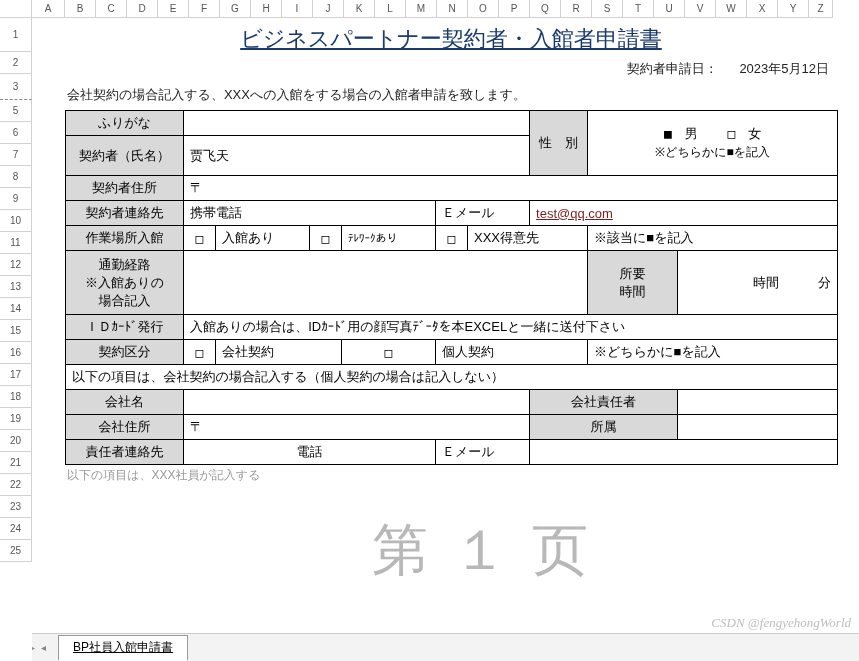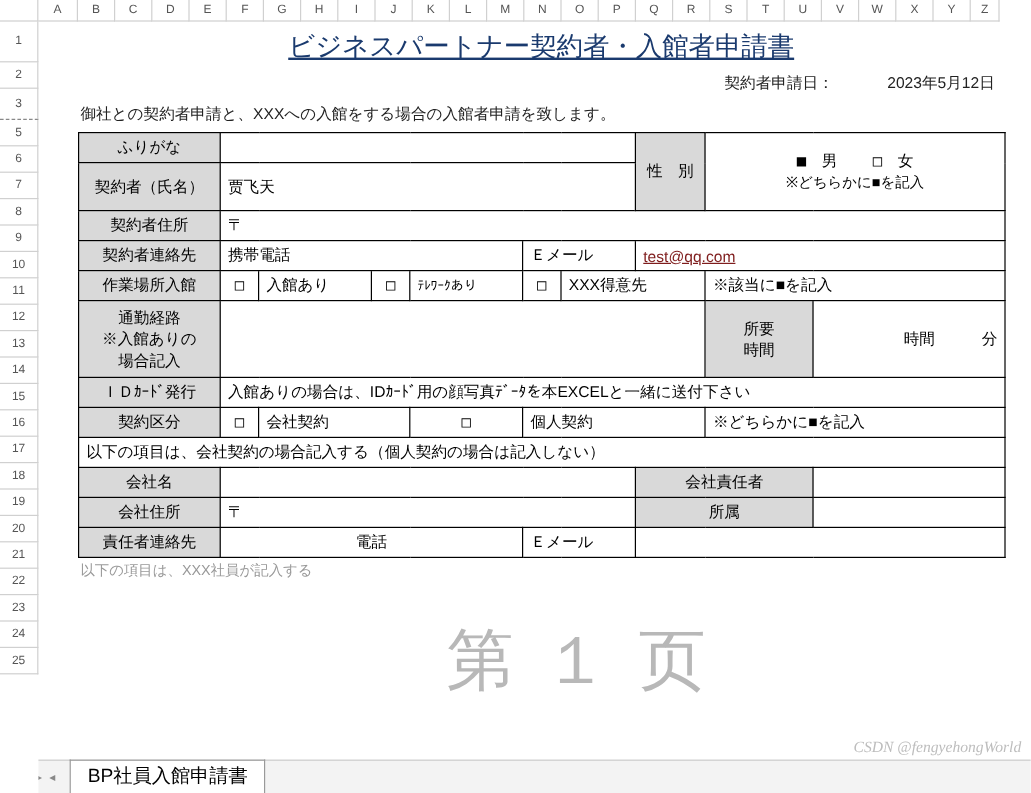--- a/index.html
+++ b/index.html
@@ -14,40 +14,40 @@
 .row-headers { position: absolute; top: 18px; left: 0; width: 32px; bottom: 0; background: #fff; z-index: 9; }
 .row-h { border-right: 1px solid #d0d0d0; border-bottom: 1px solid #d0d0d0; text-align: center; font-size: 10px; color: #555; display: flex; align-items: center; justify-content: center; }
 
 
 .grid { position: absolute; top: 18px; left: 32px; right: 0; bottom: 28px; background: #fff; }
 
 
 .form { position: absolute; top: 0; left: 33px; width: 772px; }
 .title { text-align: center; font-size: 22px; text-decoration: underline; color: #1a3a6e; padding: 6px 0 4px; }
 .appdate { text-align: right; font-size: 13px; color: #222; padding: 2px 8px 4px 0; }
-.appdate .lbl { margin-right: 41px; }
+.appdate .lbl { margin-right: 18px; }
 .intro { font-size: 13px; color: #222; padding: 4px 0 6px 2px; }
 
 table.frm { border-collapse: collapse; width: 100%; table-layout: fixed; }
 table.frm td { border: 1px solid #000; font-size: 13px; padding: 3px 6px; vertical-align: middle; height: 22px; }
 td.hdr { background: #d9d9d9; text-align: center; }
 td.tall { height: 56px; }
 td.tall2 { height: 64px; }
 .filled { font-family: "MS Gothic", monospace; }
 a.email { color: #7f1d1d; text-decoration: underline; }
 .note { font-size: 12px; }
 .section-note td { border-left: 1px solid #000; border-right: 1px solid #000; border-top: 1px solid #000; border-bottom: 1px solid #000; background: #fff; }
 
 
 .watermark { position: absolute; top: 495px; left: 340px; font-size: 56px; color: #b8b8b8; pointer-events: none; font-family: "SimSun", serif; letter-spacing: 24px; }
 
 
 .tabs { position: absolute; bottom: 0; left: 0; right: 0; height: 28px; background: #f3f3f3; border-top: 1px solid #ccc; display: flex; align-items: center; padding-left: 30px; }
 .tab-nav { display: flex; gap: 6px; margin-right: 12px; color: #888; font-size: 10px; }
-.tab { background: #fff; border: 1px solid #999; border-bottom: none; padding: 3px 14px; font-size: 16px; border-radius: 0 0 0 0; }
+.tab { background: #fff; border: 1px solid #999; border-bottom: none; padding: 3px 14px; font-size: 12px; border-radius: 0 0 0 0; text-decoration: underline; }
 .tab.active { background: #fff; border-bottom: 2px solid #fff; font-weight: normal; }
 
 .csdn { position: absolute; bottom: 30px; right: 8px; color: #bdbdbd; font-size: 13px; font-style: italic; z-index: 20; font-family: Liberation Serif, serif; }
 
 
 .row-h.sel { border-bottom: 1px dashed #888; }
 </style>
 </head>
 <body>
 
@@ -108,21 +108,21 @@
     <div class="row-h" style="height: 22px;">25</div>
   </div>
 
 <div class="grid">
   <div class="form">
     <div class="title">ビジネスパートナー契約者・入館者申請書</div>
     <div class="appdate">
       <span class="lbl">契約者申請日：</span>
       <span>2023年5月12日</span>
     </div>
-    <div class="intro">御社との契約者申請と、XXXへの入館をする場合の入館者申請を致します。</div>
+    <div class="intro">会社契約の場合記入する、XXXへの入館をする場合の入館者申請を致します。</div>
 
     <table class="frm">
       <colgroup>
         <col style="width:118px">
           <col style="width:32px">
           <col style="width:94px">
         <col style="width:32px">
           <col style="width:94px">
           <col style="width:32px">
         <col style="width:62px">

